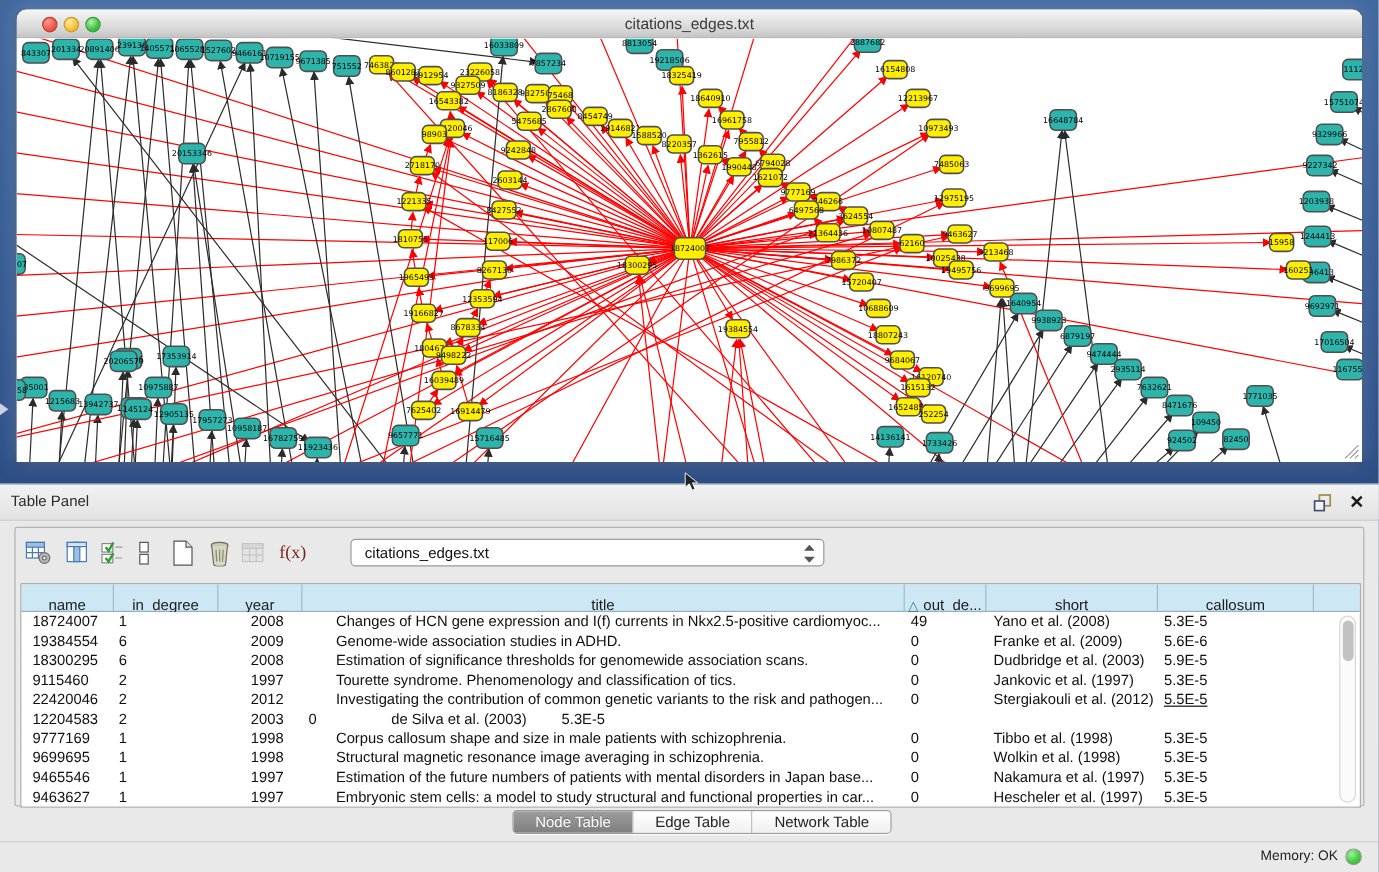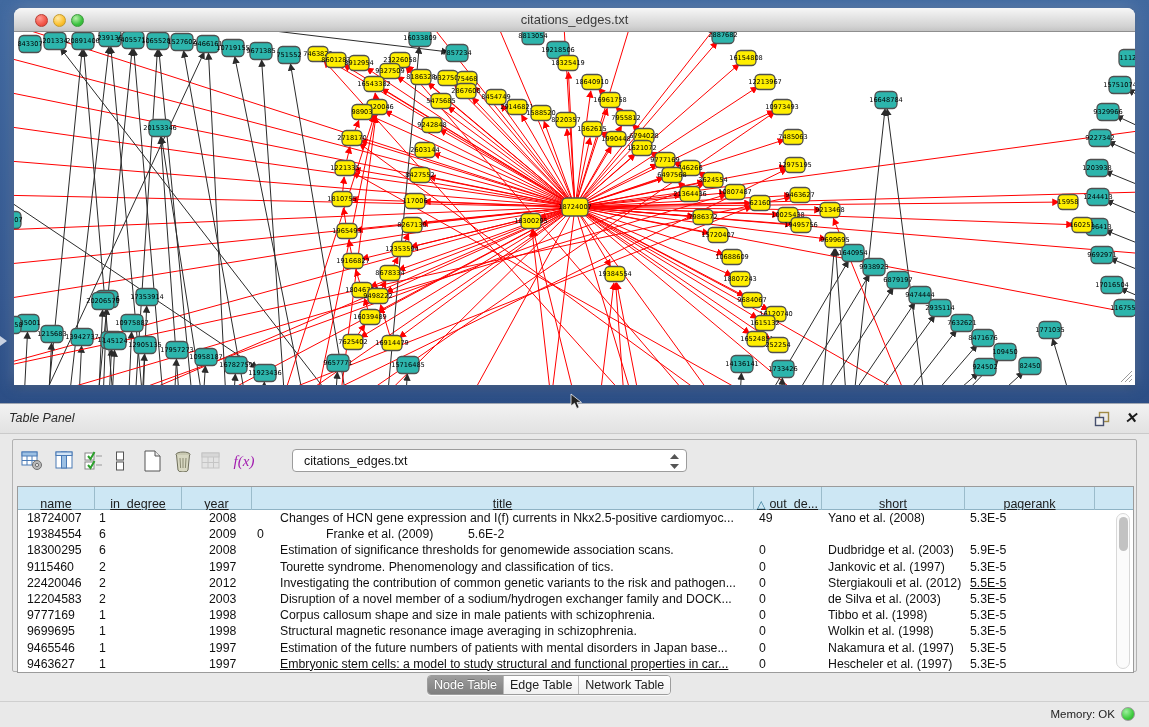--- a/index.html
+++ b/index.html
@@ -26,58 +26,58 @@
   .resize-grip { position:absolute; right:2px; bottom:2px; }
 
   
   #cursor { position:absolute; left:570px; top:393px; z-index:50; }
   #left-marker { position:absolute; left:0px; top:336px; z-index:5; }
 
   
   #table-panel { position:absolute; left:0; top:403px; width:1149px; height:324px;
     background:#e9e9e9; border-top:1px solid #9fa6b2; }
   .panel-head { position:absolute; left:0; top:0; width:100%; height:30px;
-    background:linear-gradient(180deg,#f2f2f2,#e2e2e2); border-bottom:1px solid #cacaca;font-style:italic; }
+    background:linear-gradient(180deg,#f2f2f2,#e2e2e2); border-bottom:1px solid #cacaca; }
   .panel-title { position:absolute; left:9px; top:7px; font-size:12.5px; color:#2b2b2b; }
   .float-icon { position:absolute; right:38px; top:7px; cursor:pointer; }
   .close-icon { position:absolute; right:12px; top:5px; font-size:15px; font-weight:bold; color:#1a1a1a; cursor:pointer; }
 
   .panel-inner { position:absolute; left:12px; top:35px; width:1125px; height:233px;
     border:1px solid #b2b2b2; border-radius:2px; background:#e9e9e9; }
   .toolbar { position:absolute; left:6px; top:4px; height:38px; width:100%; }
   .tb-icon { position:absolute; top:4px; width:26px; height:26px; display:flex;
     align-items:center; justify-content:center; cursor:pointer; }
   .tb-icon.disabled { opacity:.45; }
-  .fx-icon { font-family:"Liberation Serif", serif; font-style:italic; font-size:15px; color:#a21caf; }
+  .fx-icon { font-family:"Liberation Serif", serif; font-size:15px; color:#7f1d1d; }
   .source-select { position:absolute; left:273px; top:5px; width:395px; height:23px;
     background:#fff; border:1px solid #9c9c9c; border-radius:4px; cursor:pointer; }
   .sel-text { position:absolute; left:11px; top:4px; font-size:12.5px; color:#111; }
   .sel-arrows { position:absolute; right:7px; top:4px; width:9px; height:15px; }
 
   .table-wrap { position:absolute; left:4px; top:46px; width:1117px; height:187px;
     background:#fff; border:1px solid #9b9b9b; }
   .thead { display:flex; height:23px; background:#cde7f4; border-bottom:1px solid #8fb3c4; }
   .th { height:34px; border-right:1px solid #9bbccb; font-size:12.5px; color:#1c1c1c;
-    display:flex; align-items:center; justify-content:center; overflow:hidden; cursor:pointer;text-decoration:underline; }
+    display:flex; align-items:center; justify-content:center; overflow:hidden; cursor:pointer; }
   .th .sortglyph { color:#2e7795; margin-right:4px; font-size:11px; }
   .tbody { position:relative; }
   .tr { display:flex; height:16.2px; background:#fff; }
   .td { font-size:12.3px; color:#101010; white-space:nowrap; overflow:hidden;
     line-height:16.2px; }
   .vscroll { position:absolute; right:3px; top:26px; width:14px; height:156px;
     background:#fbfbfb; border:1px solid #d8d8d8; border-radius:7px; }
   .vthumb { position:absolute; left:1.5px; top:3px; width:9px; height:34px;
     background:#c2c2c2; border-radius:5px; cursor:grab; }
 
   .tabbar { position:absolute; left:427px; top:271px; height:20px; display:flex;
     border:1px solid #9d9d9d; border-radius:4px; overflow:hidden;
     box-shadow:0 1px 0 rgba(255,255,255,.7); }
   .seg { height:100%; font-size:12.5px; display:flex; align-items:center; justify-content:center;
     background:linear-gradient(180deg,#ffffff,#f0f0f0); color:#222; border-right:1px solid #b9b9b9;
-    cursor:pointer; padding:0 6px; }
+    cursor:pointer; padding:0 18px; }
   .seg:last-child { border-right:none; }
   .seg.selected { background:linear-gradient(180deg,#9d9d9d,#7f7f7f); color:#fff;
     text-shadow:0 -1px 0 rgba(0,0,0,.25); }
 
   .status-divider { position:absolute; left:0; top:297px; width:100%; height:1px; background:#cfcfcf; }
   .memory { position:absolute; right:14px; top:303px; display:flex; align-items:center; }
   .memory-label { font-size:11.5px; color:#222; margin-right:6px; }
   .memory-dot { width:14px; height:14px; border-radius:50%;
     background:radial-gradient(circle at 35% 30%,#9df09d,#3ecb3e 60%,#2aa52a);
     border:1px solid #9a9a9a; cursor:pointer; }
@@ -961,40 +961,41 @@
               <span>title</span>
             </div>
             <div class="th" style="width: 68px;">
               <span class="sortglyph">△</span>
               <span>out_de...</span>
             </div>
             <div class="th" style="width: 143px;">
               <span>short</span>
             </div>
             <div class="th" style="width: 130px;">
-              <span>pagerank</span>
+              <span>callosum</span>
             </div>
           </div>
         <div class="tbody" id="tbody">
             <div class="tr">
               <div class="td" style="width: 77px; padding-left: 9px;">18724007</div>
               <div class="td" style="width: 87px; padding-left: 4px;">1</div>
               <div class="td" style="width: 70px; padding-left: 27px;">2008</div>
               <div class="td" style="width: 502px; padding-left: 28px;">Changes of HCN gene expression and I(f) currents in Nkx2.5-positive cardiomyoc...</div>
               <div class="td" style="width: 68px; padding-left: 5px;">49</div>
               <div class="td" style="width: 143px; padding-left: 6px;">Yano et al. (2008)</div>
               <div class="td" style="width: 130px; padding-left: 5px;">5.3E-5</div>
             </div>
             <div class="tr">
               <div class="td" style="width: 77px; padding-left: 9px;">19384554</div>
               <div class="td" style="width: 87px; padding-left: 4px;">6</div>
               <div class="td" style="width: 70px; padding-left: 27px;">2009</div>
+              <div class="td" style="width: 502px; padding-left: 28px;">Genome-wide association studies in ADHD.</div>
               <div class="td" style="width: 68px; padding-left: 5px;">0</div>
               <div class="td" style="width: 143px; padding-left: 6px;">Franke et al. (2009)</div>
-              <div class="td" style="width: 130px; padding-left: 5px;">5.6E-2</div>
+              <div class="td" style="width: 130px; padding-left: 5px;">5.6E-6</div>
             </div>
             <div class="tr">
               <div class="td" style="width: 77px; padding-left: 9px;">18300295</div>
               <div class="td" style="width: 87px; padding-left: 4px;">6</div>
               <div class="td" style="width: 70px; padding-left: 27px;">2008</div>
               <div class="td" style="width: 502px; padding-left: 28px;">Estimation of significance thresholds for genomewide association scans.</div>
               <div class="td" style="width: 68px; padding-left: 5px;">0</div>
               <div class="td" style="width: 143px; padding-left: 6px;">Dudbridge et al. (2003)</div>
               <div class="td" style="width: 130px; padding-left: 5px;">5.9E-5</div>
             </div>
@@ -1013,21 +1014,20 @@
               <div class="td" style="width: 70px; padding-left: 27px;">2012</div>
               <div class="td" style="width: 502px; padding-left: 28px;">Investigating the contribution of common genetic variants to the risk and pathogen...</div>
               <div class="td" style="width: 68px; padding-left: 5px;">0</div>
               <div class="td" style="width: 143px; padding-left: 6px;">Stergiakouli et al. (2012)</div>
               <div class="td" style="width: 130px; padding-left: 5px; text-decoration: underline;">5.5E-5</div>
             </div>
             <div class="tr">
               <div class="td" style="width: 77px; padding-left: 9px;">12204583</div>
               <div class="td" style="width: 87px; padding-left: 4px;">2</div>
               <div class="td" style="width: 70px; padding-left: 27px;">2003</div>
-              <div class="td" style="width: 502px; padding-left: 28px;">Disruption of a novel member of a sodium/hydrogen exchanger family and DOCK...</div>
               <div class="td" style="width: 68px; padding-left: 5px;">0</div>
               <div class="td" style="width: 143px; padding-left: 6px;">de Silva et al. (2003)</div>
               <div class="td" style="width: 130px; padding-left: 5px;">5.3E-5</div>
             </div>
             <div class="tr">
               <div class="td" style="width: 77px; padding-left: 9px;">9777169</div>
               <div class="td" style="width: 87px; padding-left: 4px;">1</div>
               <div class="td" style="width: 70px; padding-left: 27px;">1998</div>
               <div class="td" style="width: 502px; padding-left: 28px;">Corpus callosum shape and size in male patients with schizophrenia.</div>
               <div class="td" style="width: 68px; padding-left: 5px;">0</div>
@@ -1049,21 +1049,21 @@
               <div class="td" style="width: 70px; padding-left: 27px;">1997</div>
               <div class="td" style="width: 502px; padding-left: 28px;">Estimation of the future numbers of patients with mental disorders in Japan base...</div>
               <div class="td" style="width: 68px; padding-left: 5px;">0</div>
               <div class="td" style="width: 143px; padding-left: 6px;">Nakamura et al. (1997)</div>
               <div class="td" style="width: 130px; padding-left: 5px;">5.3E-5</div>
             </div>
             <div class="tr">
               <div class="td" style="width: 77px; padding-left: 9px;">9463627</div>
               <div class="td" style="width: 87px; padding-left: 4px;">1</div>
               <div class="td" style="width: 70px; padding-left: 27px;">1997</div>
-              <div class="td" style="width: 502px; padding-left: 28px; text-decoration: underline;">Embryonic stem cells: a model to study structural and functional properties in car...</div>
+              <div class="td" style="width: 502px; padding-left: 28px;">Embryonic stem cells: a model to study structural and functional properties in car...</div>
               <div class="td" style="width: 68px; padding-left: 5px;">0</div>
               <div class="td" style="width: 143px; padding-left: 6px;">Hescheler et al. (1997)</div>
               <div class="td" style="width: 130px; padding-left: 5px;">5.3E-5</div>
             </div>
           </div>
         <div class="vscroll">
           <div class="vthumb"></div>
         </div>
       </div>
     </div>

